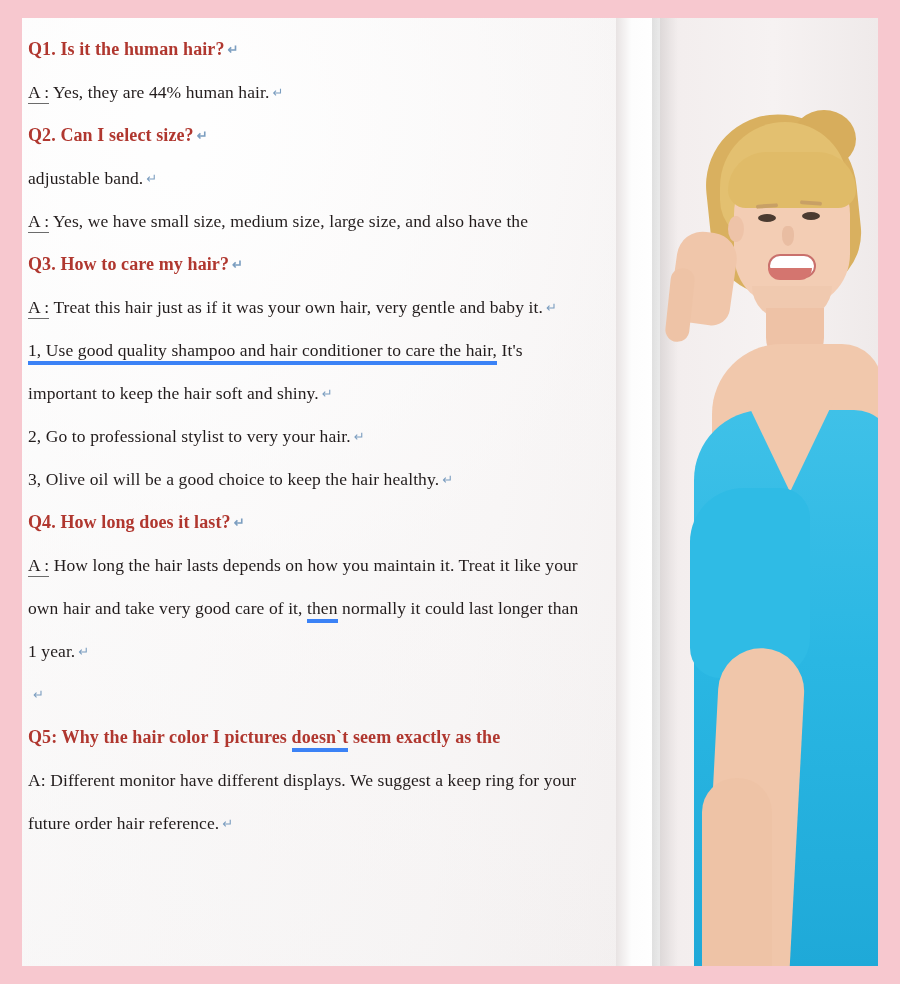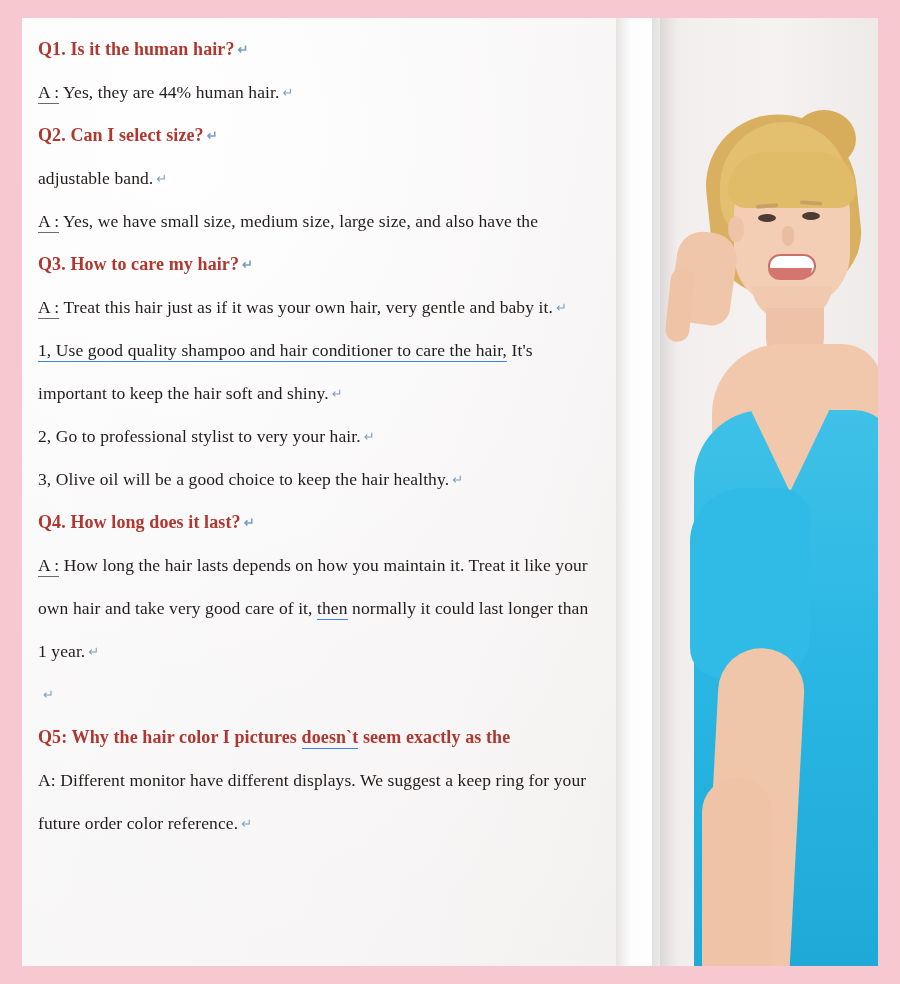--- a/index.html
+++ b/index.html
@@ -33,21 +33,21 @@
   #shade {
     position: absolute;
     inset: 0;
     background:
       radial-gradient(ellipse at 18% 12%, rgba(255,255,255,0.9) 0%, rgba(250,248,248,0.35) 45%, rgba(236,232,232,0.25) 100%),
       linear-gradient(100deg, #fbfbfb 0%, #f7f5f5 55%, #efeaea 100%);
     pointer-events: none;
   }
   #faq {
     position: absolute;
-    left: 16px;
+    left: 6px;
     top: 10px;
     width: 600px;
     padding: 0;
   }
   .line {
     font-size: 17.5px;
     line-height: 43px;
     color: #221c1c;
     white-space: nowrap;
     letter-spacing: 0.1px;
@@ -55,21 +55,21 @@
   .q {
     color: #b0372f;
     font-weight: bold;
     font-size: 18px;
   }
   .a-label {
     border-bottom: 1px solid #6b6b6b;
     padding-bottom: 1px;
   }
   .grn-underline {
-    border-bottom: 1px solid #3b82f6;
+    border-bottom: 4px solid #3b82f6;
     padding-bottom: 1px;
   }
   .pilcrow {
     color: #7c9ec0;
     font-size: 13px;
     margin-left: 3px;
     vertical-align: 1px;
   }
   .blankline {
     font-size: 17.5px;
@@ -315,21 +315,21 @@
         <span>Q5: Why the hair color I pictures</span>
         <span class="grn-underline">doesn`t</span>
         <span>seem exactly as the</span>
       </div>
 
       <div class="line">
         <span>A:</span>
         <span>Different monitor have different displays. We suggest a keep ring for your</span>
       </div>
       <div class="line">
-        <span>future order color reference.</span><span class="pilcrow">↵</span>
+        <span>future order hair reference.</span><span class="pilcrow">↵</span>
       </div>
 
     </div>
 
     <div id="photo">
       <div id="photo-bg"></div>
       <div class="fig" id="hair-back"></div>
       <div class="fig" id="hair-bun"></div>
       <div class="fig" id="hair-top"></div>
       <div class="fig" id="face"></div>

